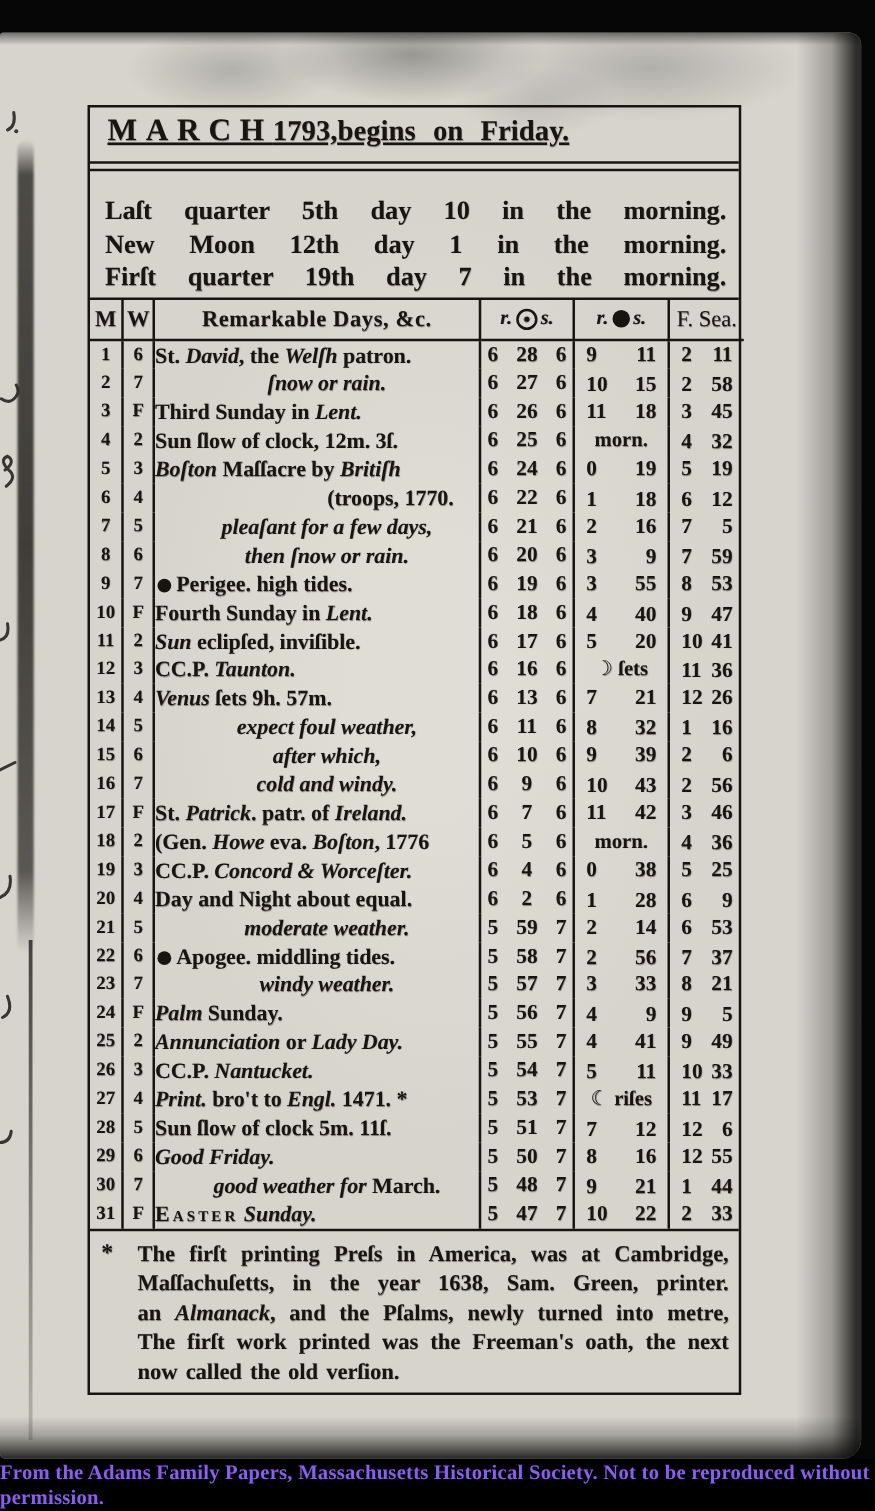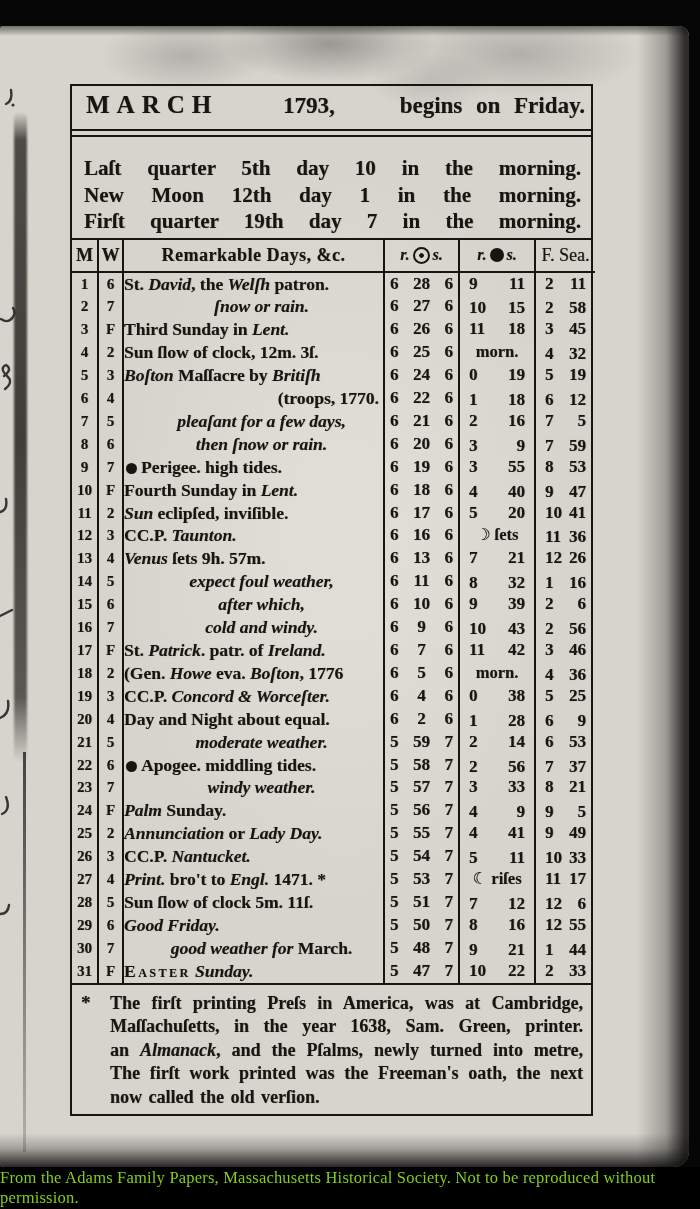--- a/index.html
+++ b/index.html
@@ -40,22 +40,22 @@
   .scribbles{position:absolute;left:0;top:0;pointer-events:none;}
   .frame{
     position:absolute;left:70px;top:58px;width:523px;height:1032px;
     border:2.5px solid #181410;
     box-sizing:border-box;
     display:flex;flex-direction:column;
     color:#181410;
     text-shadow:0.4px 0.4px 0.7px rgba(25,18,10,.45);
   }
   .titlebox{
-    height:36px;display:flex;align-items:baseline;justify-content:space-between;
-    padding:5px 6px 0 14px;font-weight:bold;white-space:nowrap;
+    height:36px;display:flex;align-items:baseline;justify-content:flex-start;
+    padding:5px 6px 0 14px;font-weight:bold;white-space:nowrap;text-decoration:underline;
   }
   .title-month{font-size:25px;letter-spacing:7px;}
   .title-year{font-size:23px;}
   .title-rest{font-size:23px;word-spacing:8px;}
   .dblrule{height:4px;border-top:2px solid #181410;border-bottom:2px solid #181410;margin:2px 0 0 0;}
   .phases{padding:18px 10px 3px 12px;}
   .phase-line{
     font-size:21px;line-height:26.5px;font-weight:bold;white-space:normal;
     text-align:justify;text-align-last:justify;word-spacing:2px;
   }
@@ -75,42 +75,42 @@
      background:radial-gradient(circle at 50% 50%, #181410 0 2px, transparent 2.6px);}
   .moon-glyph{display:inline-block;width:14px;height:14px;border-radius:50%;background:#181410;}
   th.h-fsea{font-weight:normal;font-size:17px;}
 
   tbody td{height:22.9px;line-height:22.9px;font-weight:bold;}
   td.c-num{font-size:15px;text-align:center;font-weight:bold;}
   td.c-day{font-size:17.5px;white-space:nowrap;padding-left:3px;}
   td.c-day .it{font-style:italic;}
   td.c-day .sc{font-variant:small-caps;letter-spacing:2.5px;}
   td.c-day.al-c{text-align:center;padding-left:16px;}
-  td.c-day.al-r{text-align:right;padding-right:4px;}
+  td.c-day.al-r{text-align:right;padding-right:20px;}
   .fullmoon-icon{display:inline-block;width:11px;height:11px;border-radius:50%;background:#181410;margin:0 4px 0 2px;vertical-align:-1px;}
   .nums3{display:flex;justify-content:space-between;padding:0 5px;font-size:17px;}
   .nums2{display:flex;justify-content:space-between;padding:0 9px;font-size:17px;}
   .moon-special{text-align:center;font-size:16.5px;font-family:"Liberation Serif","DejaVu Sans",serif;}
   tbody tr:nth-child(even) .nums2{transform:translateY(1.5px);}
 
   .footnote{
     flex:1;position:relative;border-top:2.5px solid #181410;
     padding:7px 8px 0 38px;font-weight:bold;font-size:18px;line-height:23.6px;
   }
   .footnote .star{position:absolute;left:9px;top:6px;font-size:19px;}
   .fn-line{text-align:justify;text-align-last:justify;word-spacing:2px;white-space:normal;}
   .fn-line.last{text-align:left;text-align-last:left;}
   .fn-line .it{font-style:italic;}
 
   
   .caption-bar{
     position:absolute;left:0;right:0;bottom:0;height:42px;background:#000;
     display:flex;align-items:center;justify-content:center;
   }
-  .caption-text{color:#84cc16;font-size:16.5px;font-family:"Liberation Serif",serif;letter-spacing:.2px;}
+  .caption-text{color:#8b5cf6;font-size:16.5px;font-family:"Liberation Serif",serif;letter-spacing:.2px;font-weight:bold;}
 </style>
 </head>
 <body>
 
 <div class="photo">
   <div class="page">
 
     <svg class="scribbles" width="60" height="1130" viewBox="0 0 60 1130">
       <g fill="none" stroke="#1c1a17" stroke-width="2.4" stroke-linecap="round" opacity="0.85">
         <path d="M6 78 q7 -3 5 -14"></path>

